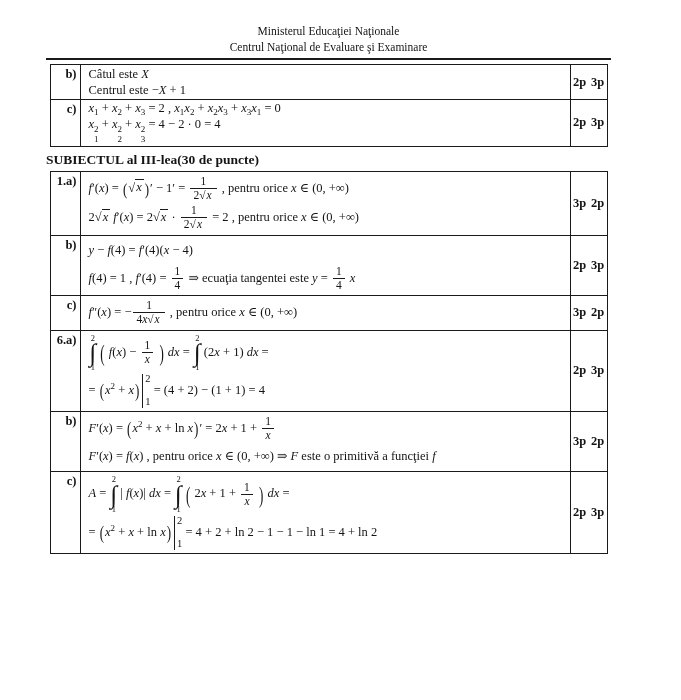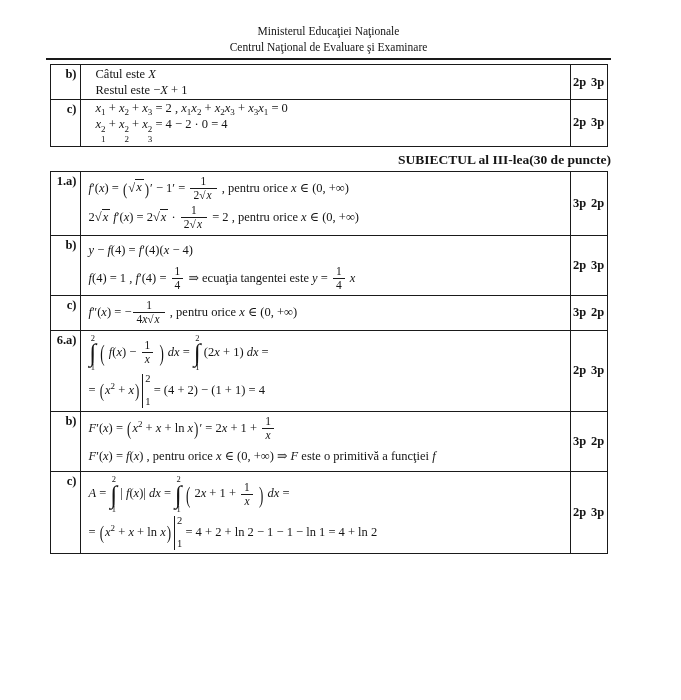--- a/index.html
+++ b/index.html
@@ -39,40 +39,40 @@
   }
   .ccell{flex:1;display:flex;flex-direction:column;justify-content:space-around;padding:2px 2px 2px 8px;box-sizing:border-box;}
   .pcell{
     width:37px;flex:0 0 37px;
     border-left:1px solid #1a1a1a;
     display:flex;flex-direction:row;
     box-sizing:border-box;
   }
   .pt{flex:1;display:flex;align-items:center;justify-content:center;font-weight:bold;font-size:12.5px;}
   .cline{display:flex;align-items:center;min-height:24px;padding:1px 0;}
-  .tight .cline{min-height:16px;padding:0;margin-left:7px;}
+  .tight .cline{min-height:16px;padding:0;}
   .tight .ccell{padding-top:1px;padding-bottom:1px;}
   .fml{white-space:nowrap;}
   .im{font-style:italic;}
   .sb{font-size:9px;vertical-align:-3px;}
   .sp{font-size:9px;vertical-align:5px;}
   .ssk{display:inline-flex;flex-direction:column;font-size:9px;line-height:1.1;vertical-align:-4px;}
   .sqrt{white-space:nowrap;}
   .sqv{border-top:1px solid #1a1a1a;padding:0 2px 0 1px;}
   .frac{display:inline-flex;flex-direction:column;text-align:center;vertical-align:middle;margin:0 2px;font-size:11.5px;line-height:1.15;}
   .num{padding:0 3px;}
   .den{border-top:1px solid #1a1a1a;padding:0 3px;text-align:center;}
   .intg{display:inline-flex;flex-direction:column;align-items:center;vertical-align:middle;margin:0 3px 0 1px;line-height:1;}
   .isign{font-size:25px;line-height:0.85;}
   .ilim{font-size:8.5px;line-height:1;}
   .evb{display:inline-flex;flex-direction:column;justify-content:space-between;border-left:1px solid #1a1a1a;height:34px;padding-left:2px;margin-left:2px;vertical-align:middle;font-size:10.5px;line-height:1;}
   .bigp{display:inline-block;vertical-align:middle;font-size:13px;line-height:1;padding:0 1px;}
   .secline{
     width:565px;margin:5px auto 3px auto;
-    display:flex;justify-content:flex-end;align-items:baseline;
+    display:flex;justify-content:flex-start;align-items:baseline;
     font-weight:bold;font-size:13.5px;
   }
 </style>
 </head>
 <body>
 
 <div class="page">
   <div class="hdr">
     <div>Ministerul Educaţiei Naţionale</div>
     <div>Centrul Naţional de Evaluare şi Examinare</div>
@@ -80,21 +80,21 @@
   <div class="hrule"></div>
 
   <div class="tbl tight" id="t-top">
       <div class="trow">
         <div class="lcell">b)</div>
         <div class="ccell">
           <div class="cline">
             <span class="fml"><span class="rm">Câtul este </span><span class="im">X</span></span>
           </div>
           <div class="cline">
-            <span class="fml"><span class="rm">Restul este −</span><span class="im">X</span><span class="rm"> + 1</span></span>
+            <span class="fml"><span class="rm">Centrul este −</span><span class="im">X</span><span class="rm"> + 1</span></span>
           </div>
         </div>
         <div class="pcell">
           <div class="pt">2p</div>
           <div class="pt">3p</div>
         </div>
       </div>
       <div class="trow">
         <div class="lcell">c)</div>
         <div class="ccell">

